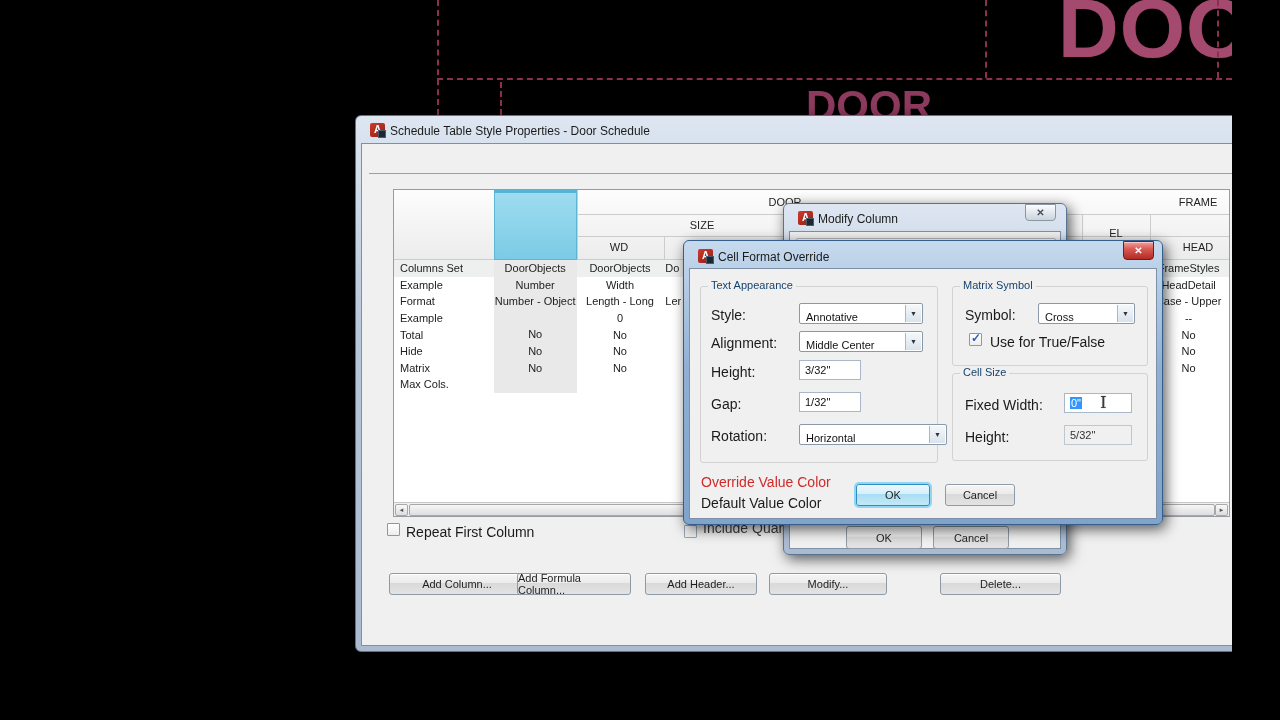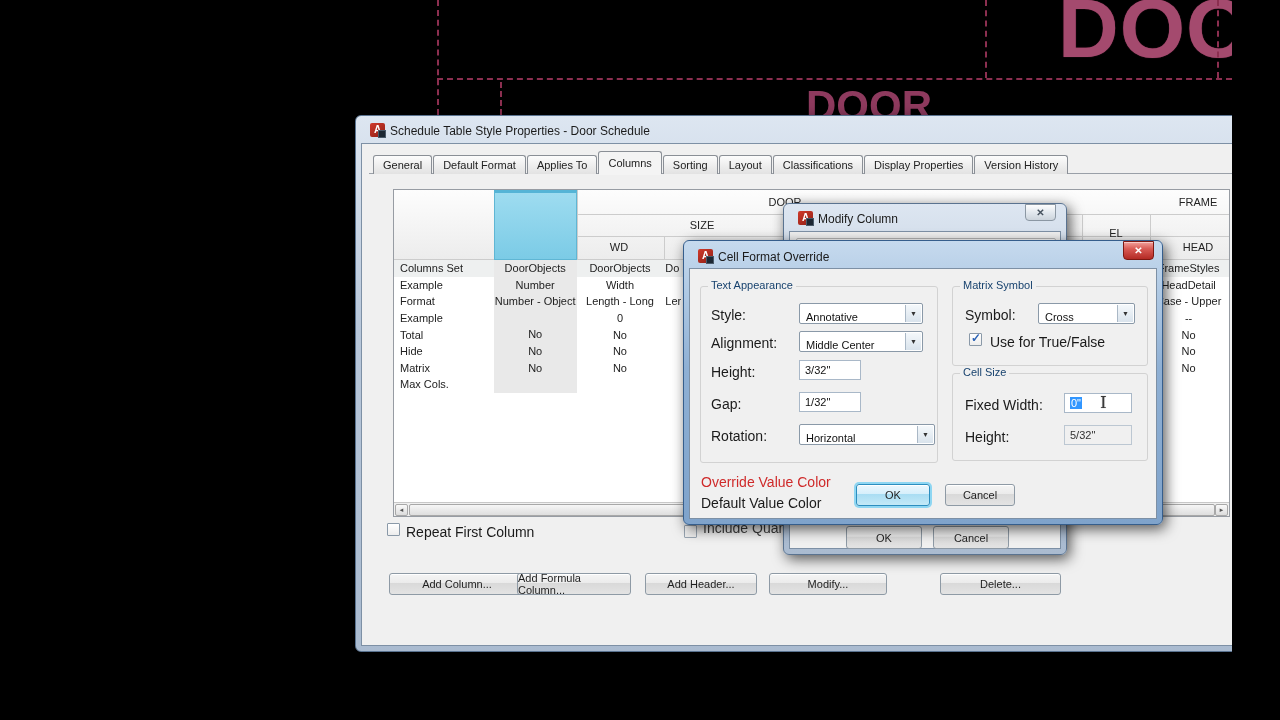--- a/index.html
+++ b/index.html
@@ -114,31 +114,20 @@
   <div class="dline v" style="left:500px;top:82px;height:33px"></div>
   <div class="dline v" style="left:985px;top:0;height:78px"></div>
   <div class="dline v" style="left:1217px;top:0;height:78px"></div>
 
   <div id="main-dlg" class="win win-inactive">
     <span class="acad-icon">A</span>
     <span class="win-title">Schedule Table Style Properties - Door Schedule</span>
     <div class="win-content"></div>
 
     <div class="tabline"></div>
-    <div class="tabs" id="tabs">
-        <div class="tab">General</div>
-        <div class="tab">Default Format</div>
-        <div class="tab">Applies To</div>
-        <div class="tab active">Columns</div>
-        <div class="tab">Sorting</div>
-        <div class="tab">Layout</div>
-        <div class="tab">Classifications</div>
-        <div class="tab">Display Properties</div>
-        <div class="tab">Version History</div>
-      </div>
 
     <div id="tbl">
       <div class="thdr">
         <div class="vline" style="left:100px;top:0;height:70px"></div>
         <div class="hline" style="left:183px;top:24px;width:654px"></div>
         <div class="hline" style="left:183px;top:46px;width:654px"></div>
         <div class="vline" style="left:183px;top:0;height:70px"></div>
         <div class="vline" style="left:270px;top:46px;height:24px"></div>
         <div class="vline" style="left:688px;top:24px;height:46px"></div>
         <div class="vline" style="left:756px;top:24px;height:46px"></div>
@@ -260,21 +249,21 @@
     </div>
     <span class="flabel" style="left:27px;top:123px">Height:</span>
     <div class="tinput" style="left:115px;top:119px;width:62px;height:20px">
       <span>3/32"</span>
     </div>
     <span class="flabel" style="left:27px;top:155px">Gap:</span>
     <div class="tinput" style="left:115px;top:151px;width:62px;height:20px">
       <span>1/32"</span>
     </div>
     <span class="flabel" style="left:27px;top:187px">Rotation:</span>
-    <div class="combo" style="left:115px;top:183px;width:136px;height:21px">
+    <div class="combo" style="left:115px;top:183px;width:148px;height:21px">
       <span>Horizontal</span>
       <span class="arrow">▼</span>
     </div>
 
     <div class="group" style="left:268px;top:45px;width:196px;height:80px"></div>
     <span class="group-legend" style="left:276px;top:38px">Matrix Symbol</span>
     <span class="flabel" style="left:281px;top:66px">Symbol:</span>
     <div class="combo" style="left:354px;top:62px;width:97px;height:21px">
       <span>Cross</span>
       <span class="arrow">▼</span>

